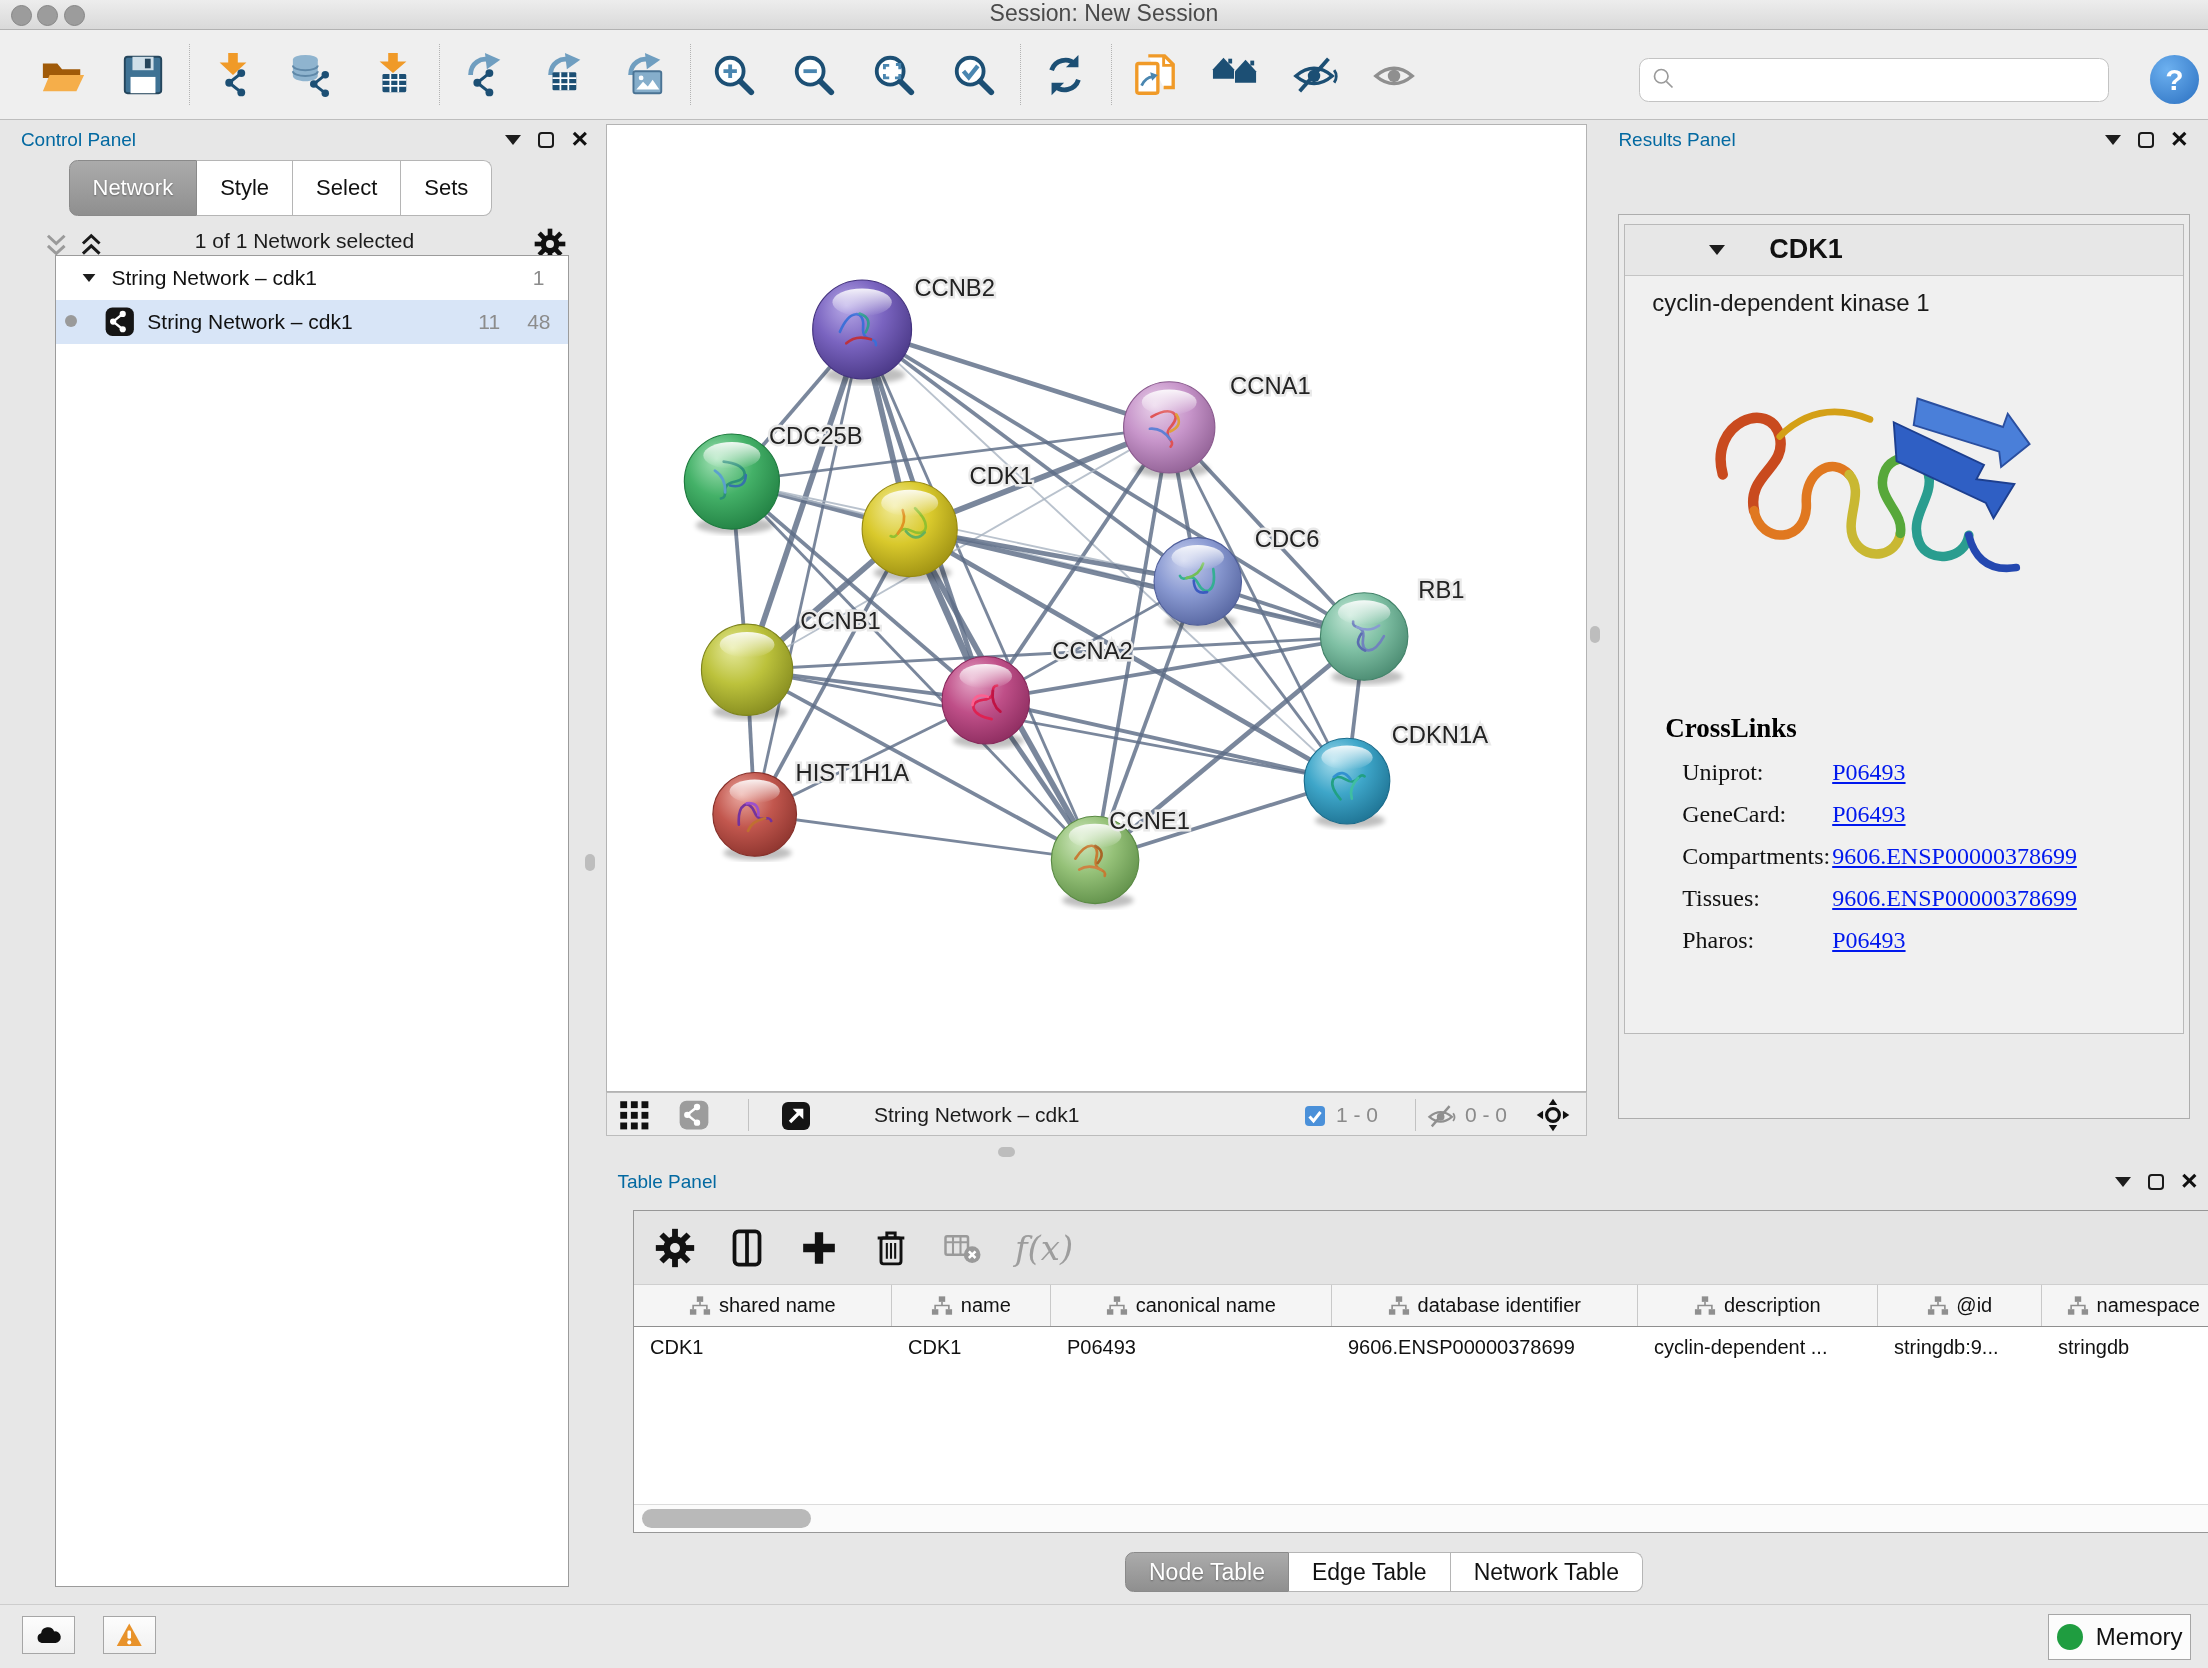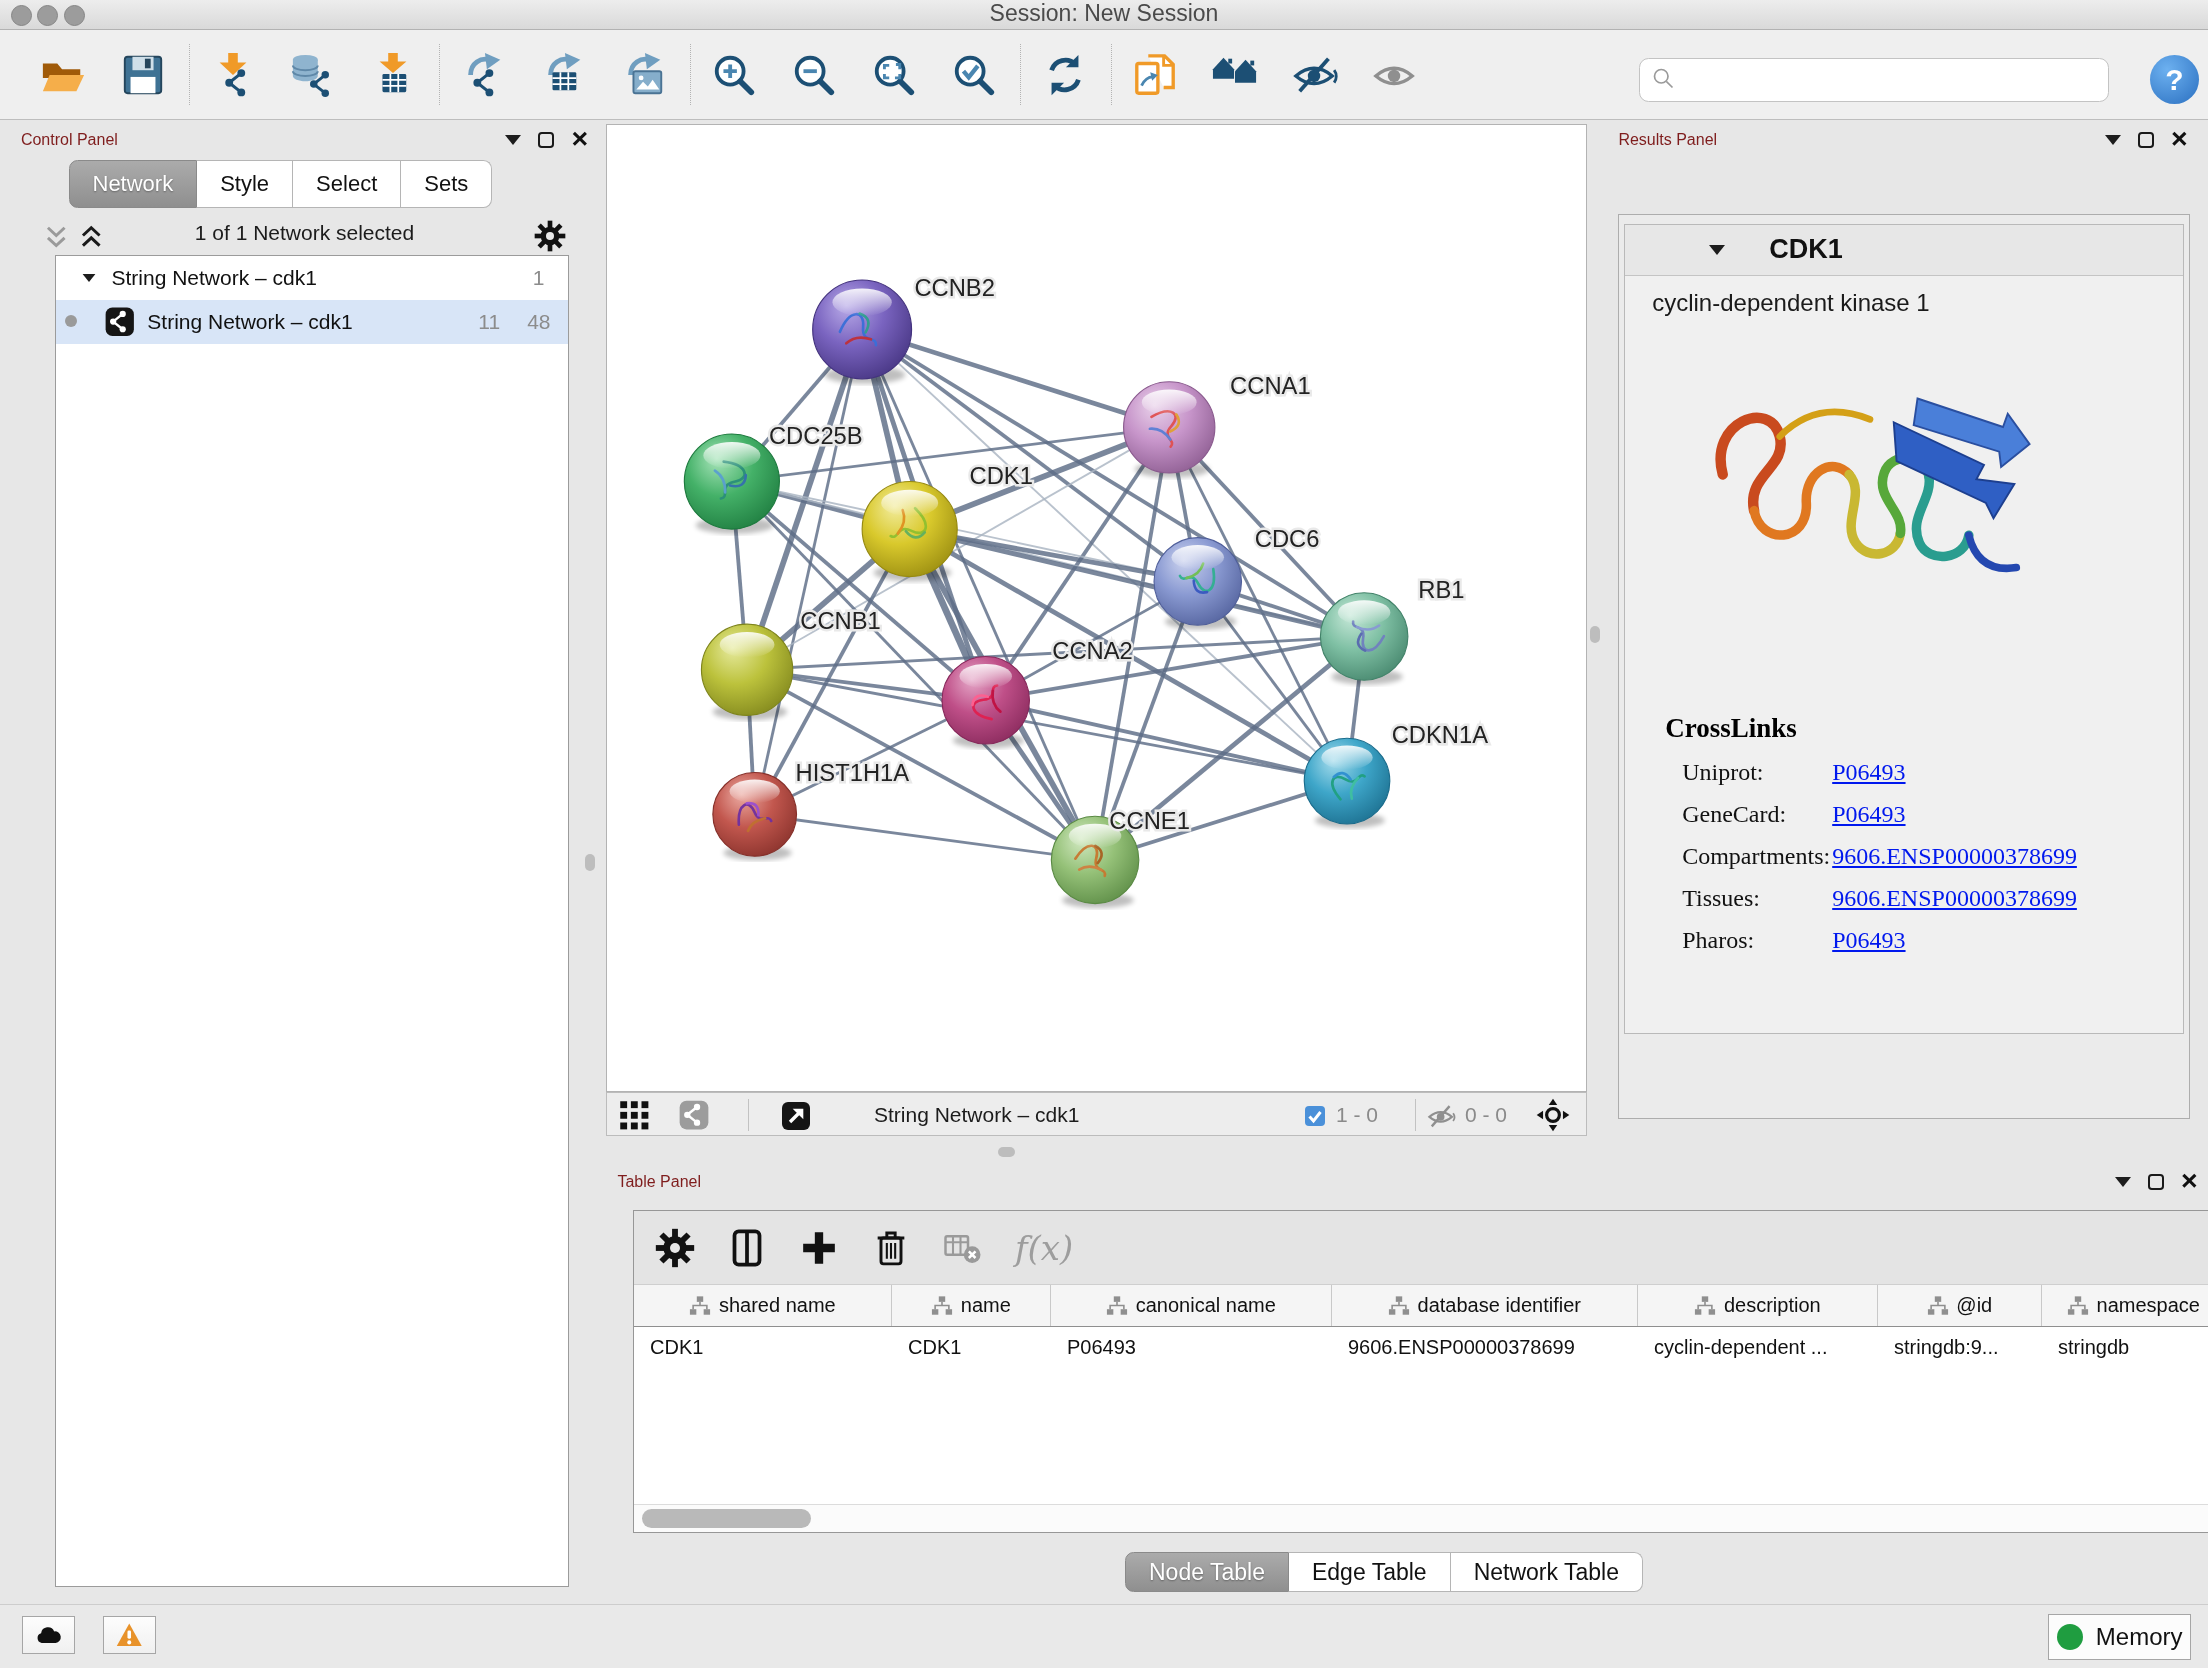--- a/index.html
+++ b/index.html
@@ -22,29 +22,29 @@
   .searchbox{position:absolute;left:1639px;top:58px;width:470px;height:44px;background:#fff;
     border:1px solid #c3c3c3;border-radius:9.5px;display:flex;align-items:center;padding-left:9.5px;}
   .searchbox svg{width:27px;height:27px;}
   .searchbox input{border:none;outline:none;flex:1;font-size:21px;height:36px;background:transparent;}
   .helpbtn{position:absolute;left:2150px;top:55px;width:49px;height:49px;border-radius:50%;
     background:radial-gradient(circle at 35% 30%,#6db1f0,#2a6fc0);color:#fff;font-size:30px;font-weight:bold;
     display:flex;align-items:center;justify-content:center;}
 
   
   .ph{height:28.5px;display:flex;align-items:center;padding:0 11.4px;}
-  .ph-title{font-size:16px;color:#7f1d1d;}
+  .ph-title{font-size:19px;color:#0369a1;}
   .ph-icons{margin-left:auto;display:flex;align-items:center;gap:17px;}
   .caret{width:0;height:0;border-left:8.6px solid transparent;border-right:8.6px solid transparent;border-top:10.5px solid #1d1d1d;}
   .floatbox{width:16px;height:16px;border:2.4px solid #1a1a1a;border-radius:3.8px;}
   .closex{font-size:28.5px;font-weight:bold;color:#111;line-height:19px;margin-top:-3.8px;}
 
   
   .segrow{display:inline-flex;}
-  .seg{height:48px;display:flex;align-items:center;padding:0 23px;background:#fff;
+  .seg{height:56px;display:flex;align-items:center;padding:0 23px;background:#fff;
     border:1px solid #b5b5b5;border-left:none;font-size:22px;color:#111;}
   .seg:first-child{border-left:1px solid #b5b5b5;border-radius:8.6px 0 0 8.6px;}
   .seg:last-child{border-radius:0 8.6px 8.6px 0;}
   .seg.sel{background:linear-gradient(#ababab,#8f8f8f);color:#fff;text-shadow:0 1px 1.9px rgba(0,0,0,.35);border-color:#8a8a8a;}
   .seg.single{border-radius:8.6px;border-left:1px solid #8a8a8a;}
 
   
   .cpanel{position:absolute;left:9.5px;top:126px;width:590px;height:1469px;background:#e7e7e7;}
   .cp-tabs{margin:5.7px 0 0 59px;}
   .cp-status{position:relative;height:46px;margin-top:3.8px;}

